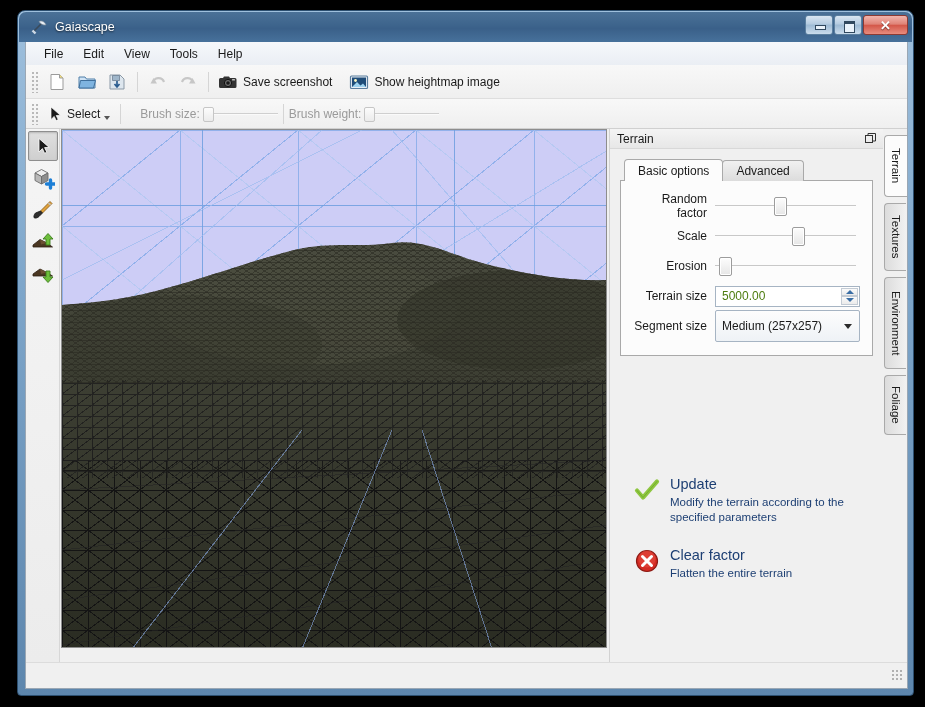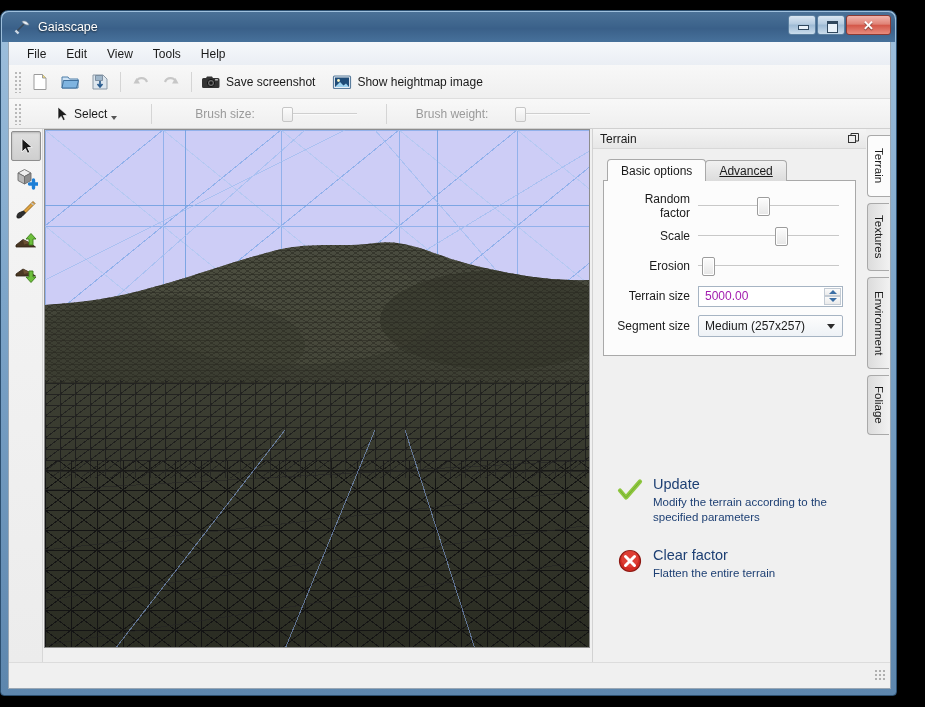--- a/index.html
+++ b/index.html
@@ -1,21 +1,21 @@
 <!DOCTYPE html>
 <html><head>
 <meta charset="utf-8">
 <style>
   * { box-sizing: border-box; margin:0; padding:0; }
   html,body { width:925px; height:707px; overflow:hidden; background:#000; }
   body { font-family:"Liberation Sans", sans-serif; font-size:12px; color:#1a1a1a; }
 
   
   #window {
-    position:absolute; left:0; top:10px; width:897px; height:686px;
+    position:absolute; left:17px; top:10px; width:897px; height:686px;
     border-radius:8px 8px 4px 4px;
     background:linear-gradient(180deg,#9fc0dd 0%, #7ea6ca 40%, #5d86ad 100%);
     border:1px solid #2c4f70;
     box-shadow:0 0 10px rgba(0,0,0,.7);
     padding:1px;
   }
   #titlebar {
     height:30px; position:relative; border-radius:7px 7px 0 0;
     background:linear-gradient(180deg,#4b7197 0%,#3d648c 45%,#3a6089 55%,#47719b 100%);
     display:flex; align-items:center; padding-left:11px;
@@ -49,21 +49,21 @@
 
   
   #menubar { height:23px; display:flex; align-items:center; padding-left:8px;
      background:linear-gradient(180deg,#f6f8fb 0%,#eaeef4 100%); }
   .menu-item { padding:3px 10px; font-size:12px; color:#1a1a1a; cursor:default; border-radius:2px; }
 
   
   .toolbar { height:34px; display:flex; align-items:center;
      background:linear-gradient(180deg,#f8f8f8 0%,#efefef 100%);
      border-bottom:1px solid #dedede; }
-  .toolbar.row2 { height:30px; border-bottom:1px solid #d0d0d0;gap:24px; }
+  .toolbar.row2 { height:30px; border-bottom:1px solid #d0d0d0; }
   .grip { width:9px; height:22px; margin:0 3px 0 4px;
      background-image:radial-gradient(#b9b9b9 38%, transparent 40%);
      background-size:4px 4px; background-position:1px 0; }
   .tb-btn { width:28px; height:26px; display:flex; align-items:center; justify-content:center;
      border:1px solid transparent; border-radius:3px; margin:0 1px; cursor:default; }
   .tb-sep { width:1px; height:20px; background:#d5d5d5; margin:0 5px; }
   .tb-text { font-size:12px; margin-left:4px; margin-right:8px; }
   .tb-labeled { display:flex; align-items:center; padding:2px 4px 2px 2px;
      border:1px solid transparent; border-radius:3px; cursor:default; }
 
@@ -109,46 +109,46 @@
 
   .panel-body { flex:1; padding:10px 10px 0 10px; display:flex; flex-direction:column; }
 
   
   .tabstrip { display:flex; align-items:flex-end; height:22px; position:relative; z-index:2;
      margin-left:4px; }
   .tab { height:21px; padding:0 13px; display:flex; align-items:center; font-size:12px;
      border:1px solid #a9a9a9; border-bottom:none; border-radius:4px 4px 0 0; cursor:default;
      background:linear-gradient(180deg,#f1f1f1,#dcdcdc); color:#1a1a1a; }
   .tab.active { background:#fcfcfc; height:22px; position:relative; z-index:3;text-align:center; }
-  .tab:not(.active) { margin-left:-1px;text-decoration:underline; }
+  .tab:not(.active) { margin-left:-1px; }
   .tabpage { border:1px solid #a9a9a9; background:#fcfcfc; margin-top:-1px; padding:12px 12px 16px 8px; }
 
   .form-row { display:flex; align-items:center; height:26px; margin-bottom:4px; }
   .form-label { width:86px; text-align:right; padding-right:8px; font-size:12px; }
   .slider { position:relative; flex:1; height:22px; }
   .slider .track { position:absolute; left:0; right:4px; top:10px; height:2px;
      border-top:1px solid #c8c8c8; border-bottom:1px solid #fdfdfd; }
   .slider .knob { position:absolute; top:2px; width:13px; height:19px; border-radius:2px;
      border:1px solid #9c9c9c; background:linear-gradient(180deg,#fdfdfd,#e6e6e6);
      box-shadow:inset 0 0 0 1px #fff; cursor:default; }
 
   .spinbox { flex:1; height:21px; border:1px solid #a6b4c3; background:#fff; display:flex;
      align-items:center; position:relative; }
   .spinbox input { border:none; outline:none; width:100%; height:100%; padding-left:6px;
-     font-family:"Liberation Sans",sans-serif; font-size:12px; color:#a21caf; background:transparent; }
+     font-family:"Liberation Sans",sans-serif; font-size:12px; color:#4d7c0f; background:transparent; }
   .spin-arrows { position:absolute; right:1px; top:1px; width:17px; height:17px;
      display:flex; flex-direction:column; }
   .spin-arrow { flex:1; border:1px solid #c3cbd4; background:linear-gradient(180deg,#fafafa,#ebebeb);
      display:flex; align-items:center; justify-content:center; cursor:default; }
   .spin-arrow .tri-up { width:0;height:0;border-left:4px solid transparent;border-right:4px solid transparent;
      border-bottom:4px solid #3a6ea5; }
   .spin-arrow .tri-dn { width:0;height:0;border-left:4px solid transparent;border-right:4px solid transparent;
      border-top:4px solid #3a6ea5; }
 
-  .combobox { flex:1; height:22px; border:1px solid #a6b4c3; border-radius:2px;
+  .combobox { flex:1; height:32px; border:1px solid #a6b4c3; border-radius:2px;
      background:linear-gradient(180deg,#fdfdfd,#eef2f6); display:flex; align-items:center;
      justify-content:space-between; padding:0 7px 0 6px; font-size:12px; cursor:default; }
   .combo-arrow { width:0;height:0;border-left:4.5px solid transparent;border-right:4.5px solid transparent;
      border-top:5px solid #2b2b2b; }
 
   
   .actions { margin-top:auto; padding:0 0 58px 14px; }
   .action { display:flex; margin-bottom:23px; cursor:default; }
   .action-icon { width:26px; height:26px; flex:0 0 26px; margin-right:10px; position:relative; }
   .action-title { font-size:14.5px; color:#1d3f73; line-height:1.1; margin-bottom:2px; }

